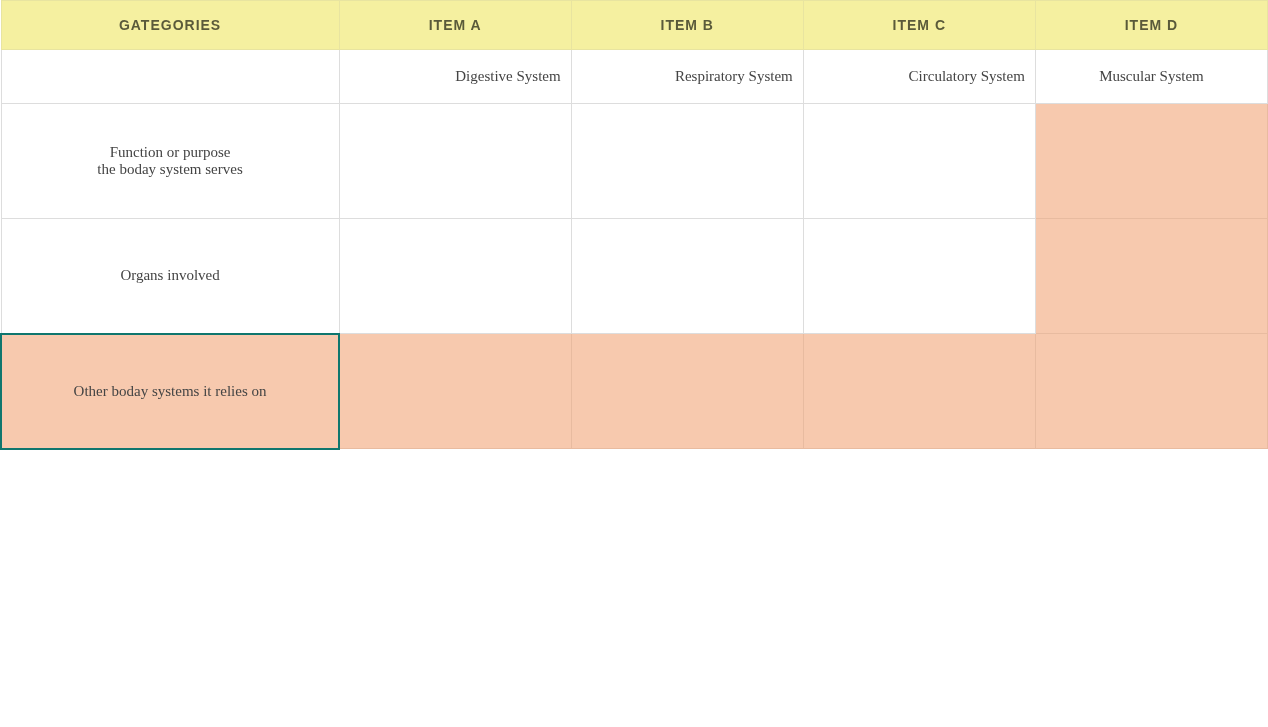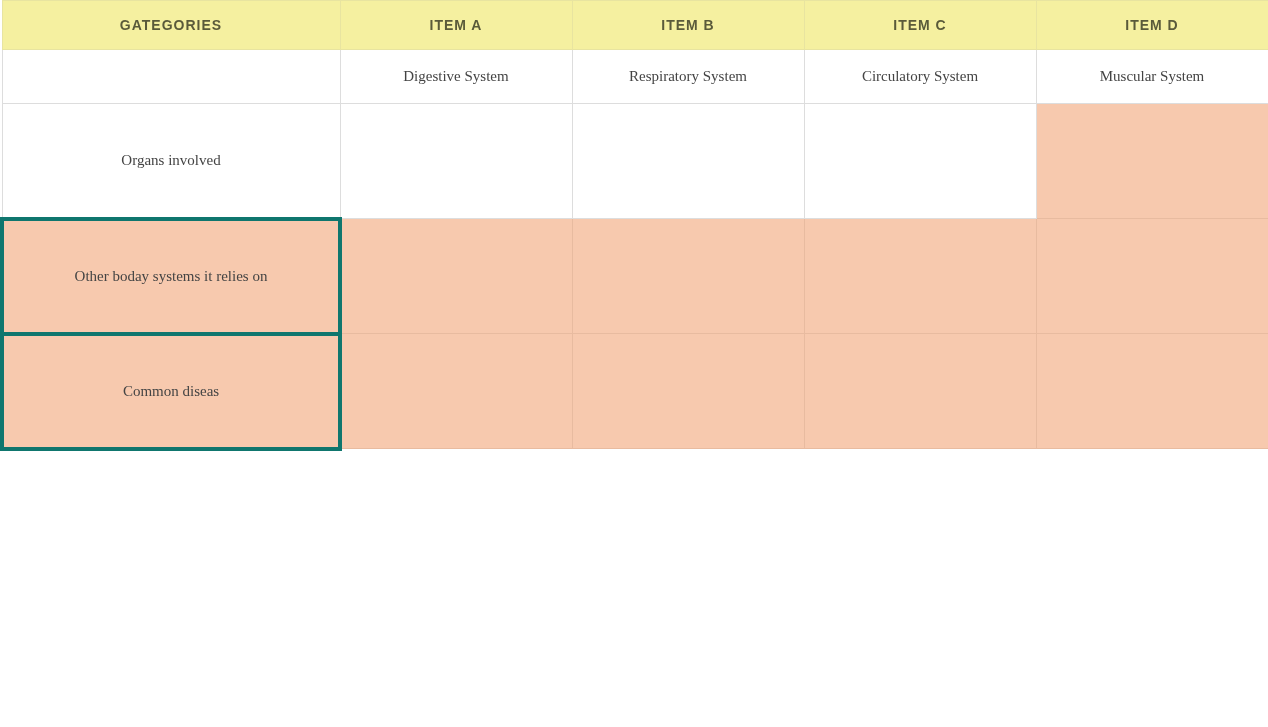--- a/index.html
+++ b/index.html
@@ -40,21 +40,21 @@
       padding: 16px 2px;
       border: 1px solid #e8e4a0;
     }
 
     
     .subheader-row td {
       background-color: #fff;
       color: #444;
       font-family: Georgia, serif;
       font-size: 15px;
-      text-align: center;
+      text-align: right;
       padding: 18px 10px;
       border: 1px solid #ddd;
     }
 
     .subheader-row td:first-child {
       background-color: #fff;
     }
 
     
     .item-d-header {
@@ -89,21 +89,21 @@
       vertical-align: middle;
     }
 
     .salmon-category {
       background-color: #f7c9ae;
       color: #444;
       font-family: Georgia, serif;
       font-size: 15px;
       text-align: center;
       padding: 20px 15px;
-      border: 4px solid #0f766e;
+      border: 2px solid #0f766e;
       vertical-align: middle;
     }
 
     
     .row-function td { height: 115px; }
     .row-organs td { height: 115px; }
     .row-steps td { height: 115px; }
     .row-other td { height: 115px; }
     .row-diseases td { height: 115px; }
   </style>
@@ -133,40 +133,40 @@
     <tbody>
 
       <tr class="subheader-row">
         <td></td>
         <td>Digestive System</td>
         <td>Respiratory System</td>
         <td>Circulatory System</td>
         <td class="salmon-cell" style="text-align:center; color:#444; font-family:Georgia,serif; font-size:15px;">Muscular System</td>
       </tr>
 
+      <tr class="row-function">
+        <td class="category-cell">Function or purpose<br>the boday system serves</td>
+        <td class="content-cell"></td>
+        <td class="content-cell"></td>
+        <td class="content-cell"></td>
+        <td class="salmon-cell"></td>
+      </tr>
 
       <tr class="row-organs">
         <td class="category-cell">Organs involved</td>
         <td class="content-cell"></td>
         <td class="content-cell"></td>
         <td class="content-cell"></td>
         <td class="salmon-cell"></td>
       </tr>
 
 
       <tr class="row-other">
         <td class="salmon-category">Other boday systems it relies on</td>
         <td class="salmon-cell"></td>
         <td class="salmon-cell"></td>
         <td class="salmon-cell"></td>
         <td class="salmon-cell"></td>
       </tr>
 
-      <tr class="row-diseases">
-        <td class="salmon-category">Common diseas</td>
-        <td class="salmon-cell"></td>
-        <td class="salmon-cell"></td>
-        <td class="salmon-cell"></td>
-        <td class="salmon-cell"></td>
-      </tr>
     </tbody>
   </table>
 </div>
 
 </body></html>

